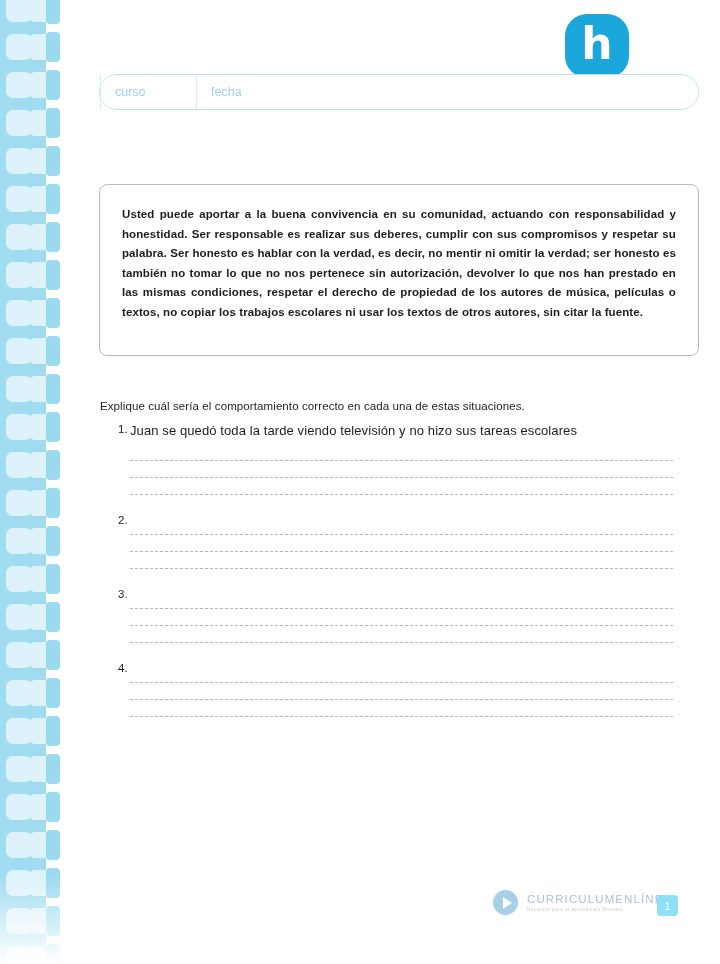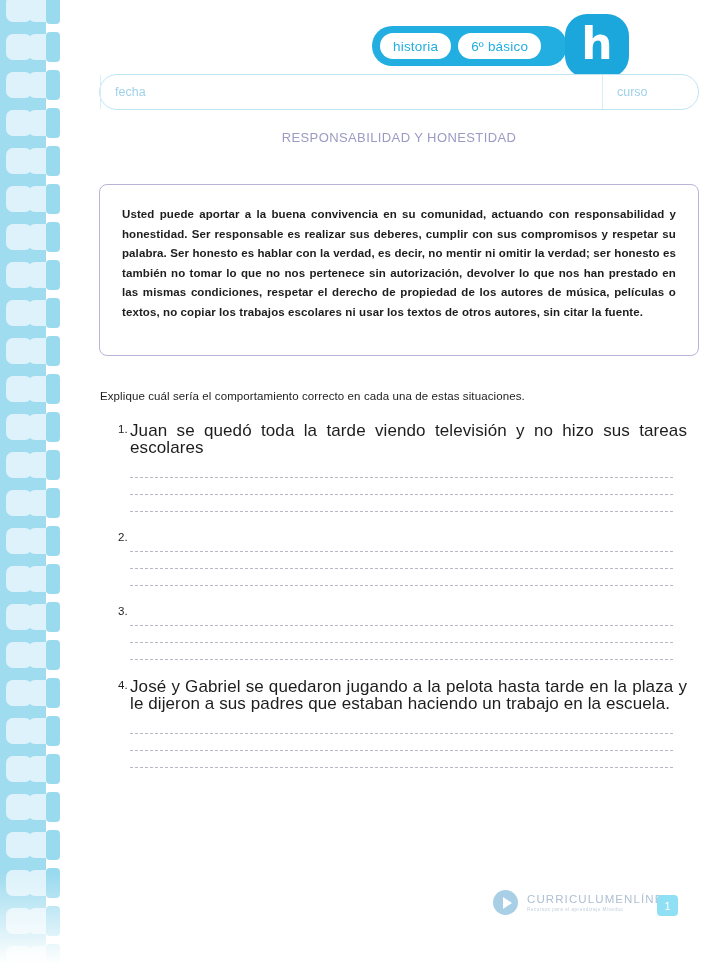--- a/index.html
+++ b/index.html
@@ -149,21 +149,21 @@
     line-height: 19.5px;
     color: #1d1d1d;
     text-align: justify;
     font-weight: bold;
     letter-spacing: .1px;
   }
 
   
   #instruction {
     position: absolute;
-    left: 100px; top: 390px;
+    left: 100px; top: 400px;
     width: 590px;
     font-size: 11.5px;
     color: #1d1d1d;
     letter-spacing: .1px;
   }
 
   
   #questions {
     position: absolute;
     left: 100px; top: 422px;
@@ -172,21 +172,21 @@
   .qitem { display: flex; margin-bottom: 4px; }
   .qnum {
     flex: 0 0 30px;
     font-size: 11.5px;
     color: #1d1d1d;
     padding-left: 18px;
     padding-top: 1px;
   }
   .qbody { flex: 1 1 auto; }
   .qtext {
-    font-size: 17px;
+    font-size: 13px;
     line-height: 17px;
     color: #1d1d1d;
     letter-spacing: .1px;
     text-align: justify;
     padding-right: 8px;
   }
   .answer-lines { margin-top: 5px; }
   .aline {
     height: 17px;
     border-bottom: 1px dashed #b9b9c4;
@@ -323,35 +323,30 @@
       <div class="notch" style="top: 868px;"></div>
       <div class="sq" style="left: 6px; top: 908px;"></div>
       <div class="sq" style="left: 28px; top: 908px;"></div>
       <div class="notch" style="top: 906px;"></div>
       <div class="sq" style="left: 6px; top: 946px;"></div>
       <div class="sq" style="left: 28px; top: 946px;"></div>
       <div class="notch" style="top: 944px;"></div>
       <div class="fadebot"></div>
   </div>
 
-  <div id="tagbar">
-    <div class="pill">historia</div>
-    <div class="pill">6º básico</div>
-  </div>
   <div id="hbadge">
     <span>h</span>
   </div>
 
   <div id="idbar">
+    <div class="cell c-curso">curso</div>
     <div class="cell c-fecha">fecha</div>
-    <div class="cell c-curso">curso</div>
   </div>
 
   <div id="titleblock">
-    <div class="l2">RESPONSABILIDAD  Y HONESTIDAD</div>
   </div>
 
   <div id="introbox">
     <div id="introtext">Usted puede aportar a la buena convivencia en su comunidad, actuando con responsabilidad y honestidad. Ser responsable es realizar sus deberes, cumplir con sus compromisos y respetar su palabra. Ser honesto es hablar con la verdad, es decir, no mentir ni omitir la verdad; ser honesto es también no tomar lo que no nos pertenece sin autorización, devolver lo que nos han prestado en las mismas condiciones, respetar el derecho de propiedad de los autores de música, películas o textos, no copiar los trabajos escolares ni usar los textos de otros autores, sin citar la fuente.</div>
   </div>
 
   <div id="instruction">Explique cuál sería el comportamiento correcto en cada una de estas situaciones.</div>
 
   <div id="questions">
       <div class="qitem">
@@ -384,21 +379,20 @@
             <div class="aline"></div>
             <div class="aline"></div>
             <div class="aline"></div>
           </div>
         </div>
       </div>
       <div class="qspacer"></div>
       <div class="qitem">
         <div class="qnum">4.</div>
         <div class="qbody">
-          <div class="qtext">José y Gabriel se quedaron jugando a la pelota hasta tarde en la plaza y le dijeron a sus padres que estaban haciendo un trabajo en la escuela.</div>
           <div class="answer-lines">
             <div class="aline"></div>
             <div class="aline"></div>
             <div class="aline"></div>
           </div>
         </div>
       </div>
     </div>
 
   <div id="footer">

